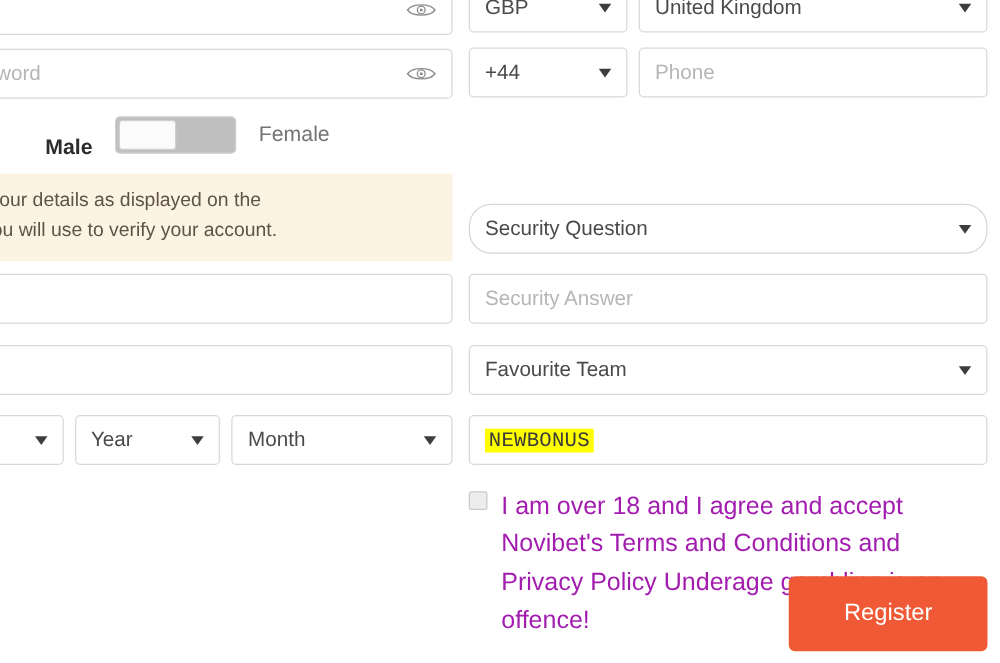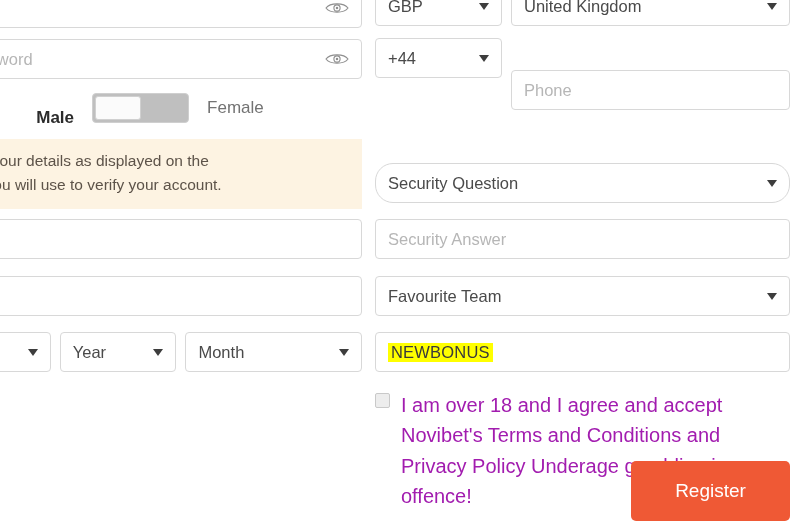--- a/index.html
+++ b/index.html
@@ -170,32 +170,33 @@
 
   .phone-row {
     position: absolute;
     top: 38px;
     left: 0;
     display: flex;
     gap: 9px;
     width: 415px;
   }
   #dialcode  { width: 127px; }
-  #phone     { width: 279px; margin-top: 32px; }
+  #phone     { width: 279px; }
 
   #security-question { position: absolute; top: 163px; left: 0; width: 415px; border-radius: 18px; }
   #security-answer   { position: absolute; top: 219px; left: 0; width: 415px; }
   #favourite-team    { position: absolute; top: 276px; left: 0; width: 415px; }
   #promo-code        { position: absolute; top: 332px; left: 0; width: 415px; }
 
   .highlight {
     background: #ffff00;
     color: #3a3a3a;
     padding: 1px 3px 2px 3px;
     letter-spacing: 0.2px;
+    font-family: Liberation Mono, monospace;
   }
 
   .terms-row {
     position: absolute;
     top: 390px;
     left: 0;
     width: 415px;
     display: flex;
     align-items: flex-start;
     gap: 11px;

